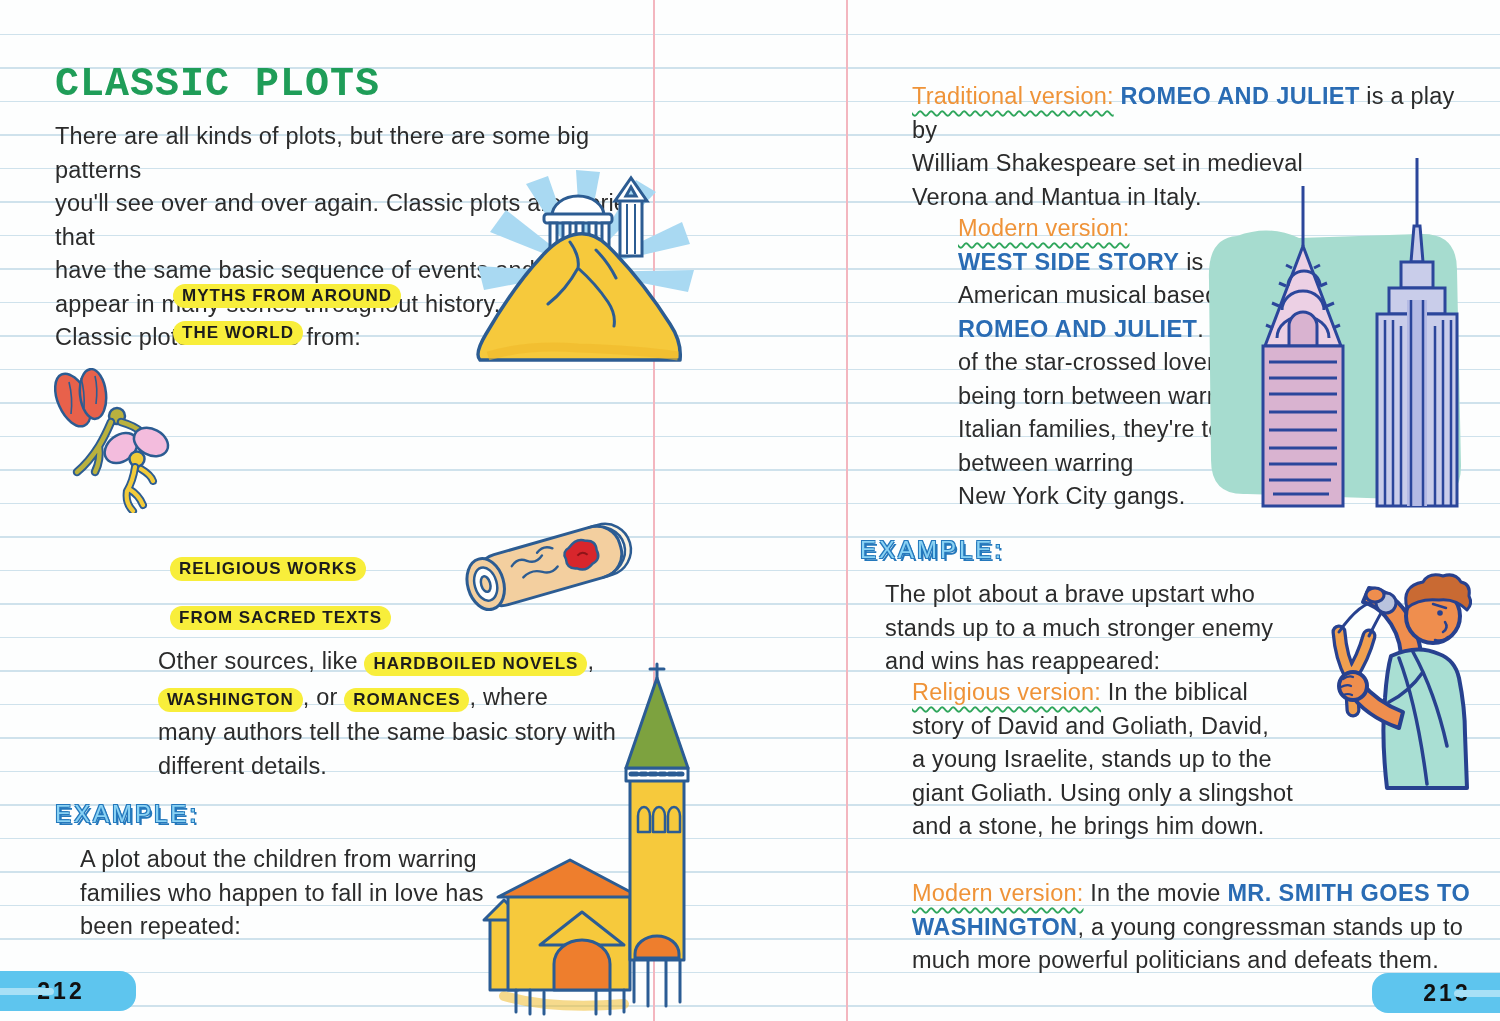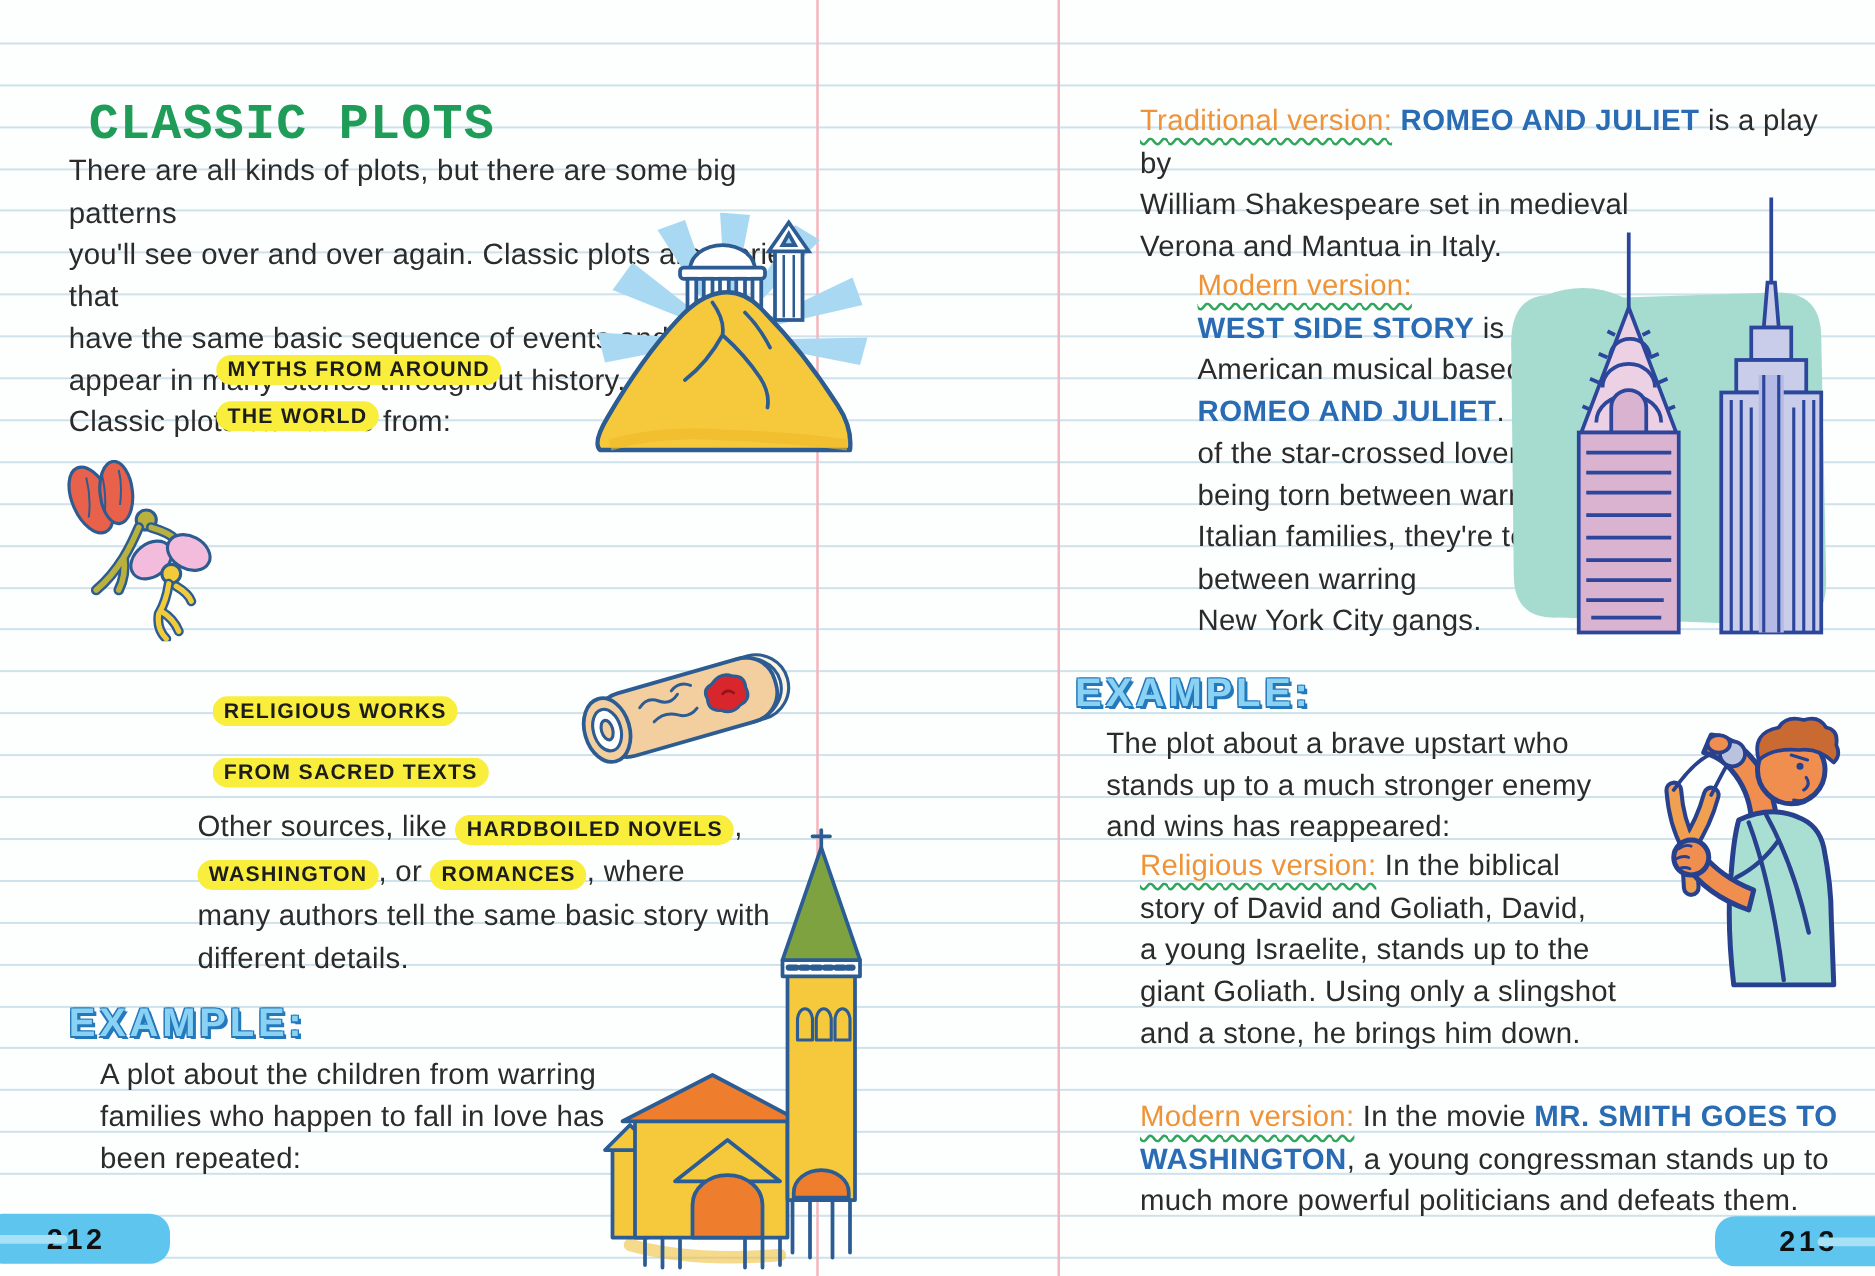--- a/index.html
+++ b/index.html
@@ -14,41 +14,41 @@
   }
   .vline{position:absolute;top:0;bottom:0;width:2px;background:#f3b6bf;}
   .vline-left{left:653px;}
   .vline-right{left:846px;}
 
   .txt{
     position:absolute;font-size:23.5px;line-height:33.5px;color:#2b2b2b;
     white-space:pre-line;letter-spacing:0.2px;
   }
   .page-title{
-    position:absolute;left:55px;top:62px;margin:16px;
+    position:absolute;left:55px;top:62px;margin:0;
     font-family:"Liberation Mono", monospace;font-weight:700;font-size:40px;
     color:#1f9d58;letter-spacing:1px;
   }
   .seg-hl{
     background:#f8ee3b;font-weight:800;font-size:17px;letter-spacing:1px;
     padding:2px 9px 3px;border-radius:12px;color:#1c1c1c;
     -webkit-box-decoration-break:clone;box-decoration-break:clone;
   }
   .seg-label{
     color:#ef9338;
     text-decoration:underline;text-decoration-style:wavy;
     text-decoration-color:#2fa65c;text-decoration-thickness:2.2px;
     text-underline-offset:6px;
     text-align:center;
   }
   .seg-bt{color:#2a6cb4;font-weight:600;letter-spacing:0.4px;}
 
   .example{
     position:absolute;margin:0;
-    font-weight:700;font-size:32px;letter-spacing:3px;color:#8ad2f4;
+    font-weight:400;font-size:24px;letter-spacing:3px;color:#8ad2f4;
     text-shadow:2.5px 2.5px 0 #2478bc,-1px -1px 0 #2478bc,1px -1px 0 #2478bc,
       -1px 1px 0 #2478bc,1px 1px 0 #2478bc;
   }
   .page-tab{
     position:absolute;background:#5ec5ee;border-radius:16px;
     width:150px;height:40px;display:flex;align-items:center;justify-content:center;
   }
   .page-tab::before{
     content:"";position:absolute;background:#a8e0f6;height:7px;border-radius:4px;
     width:70px;top:17px;

